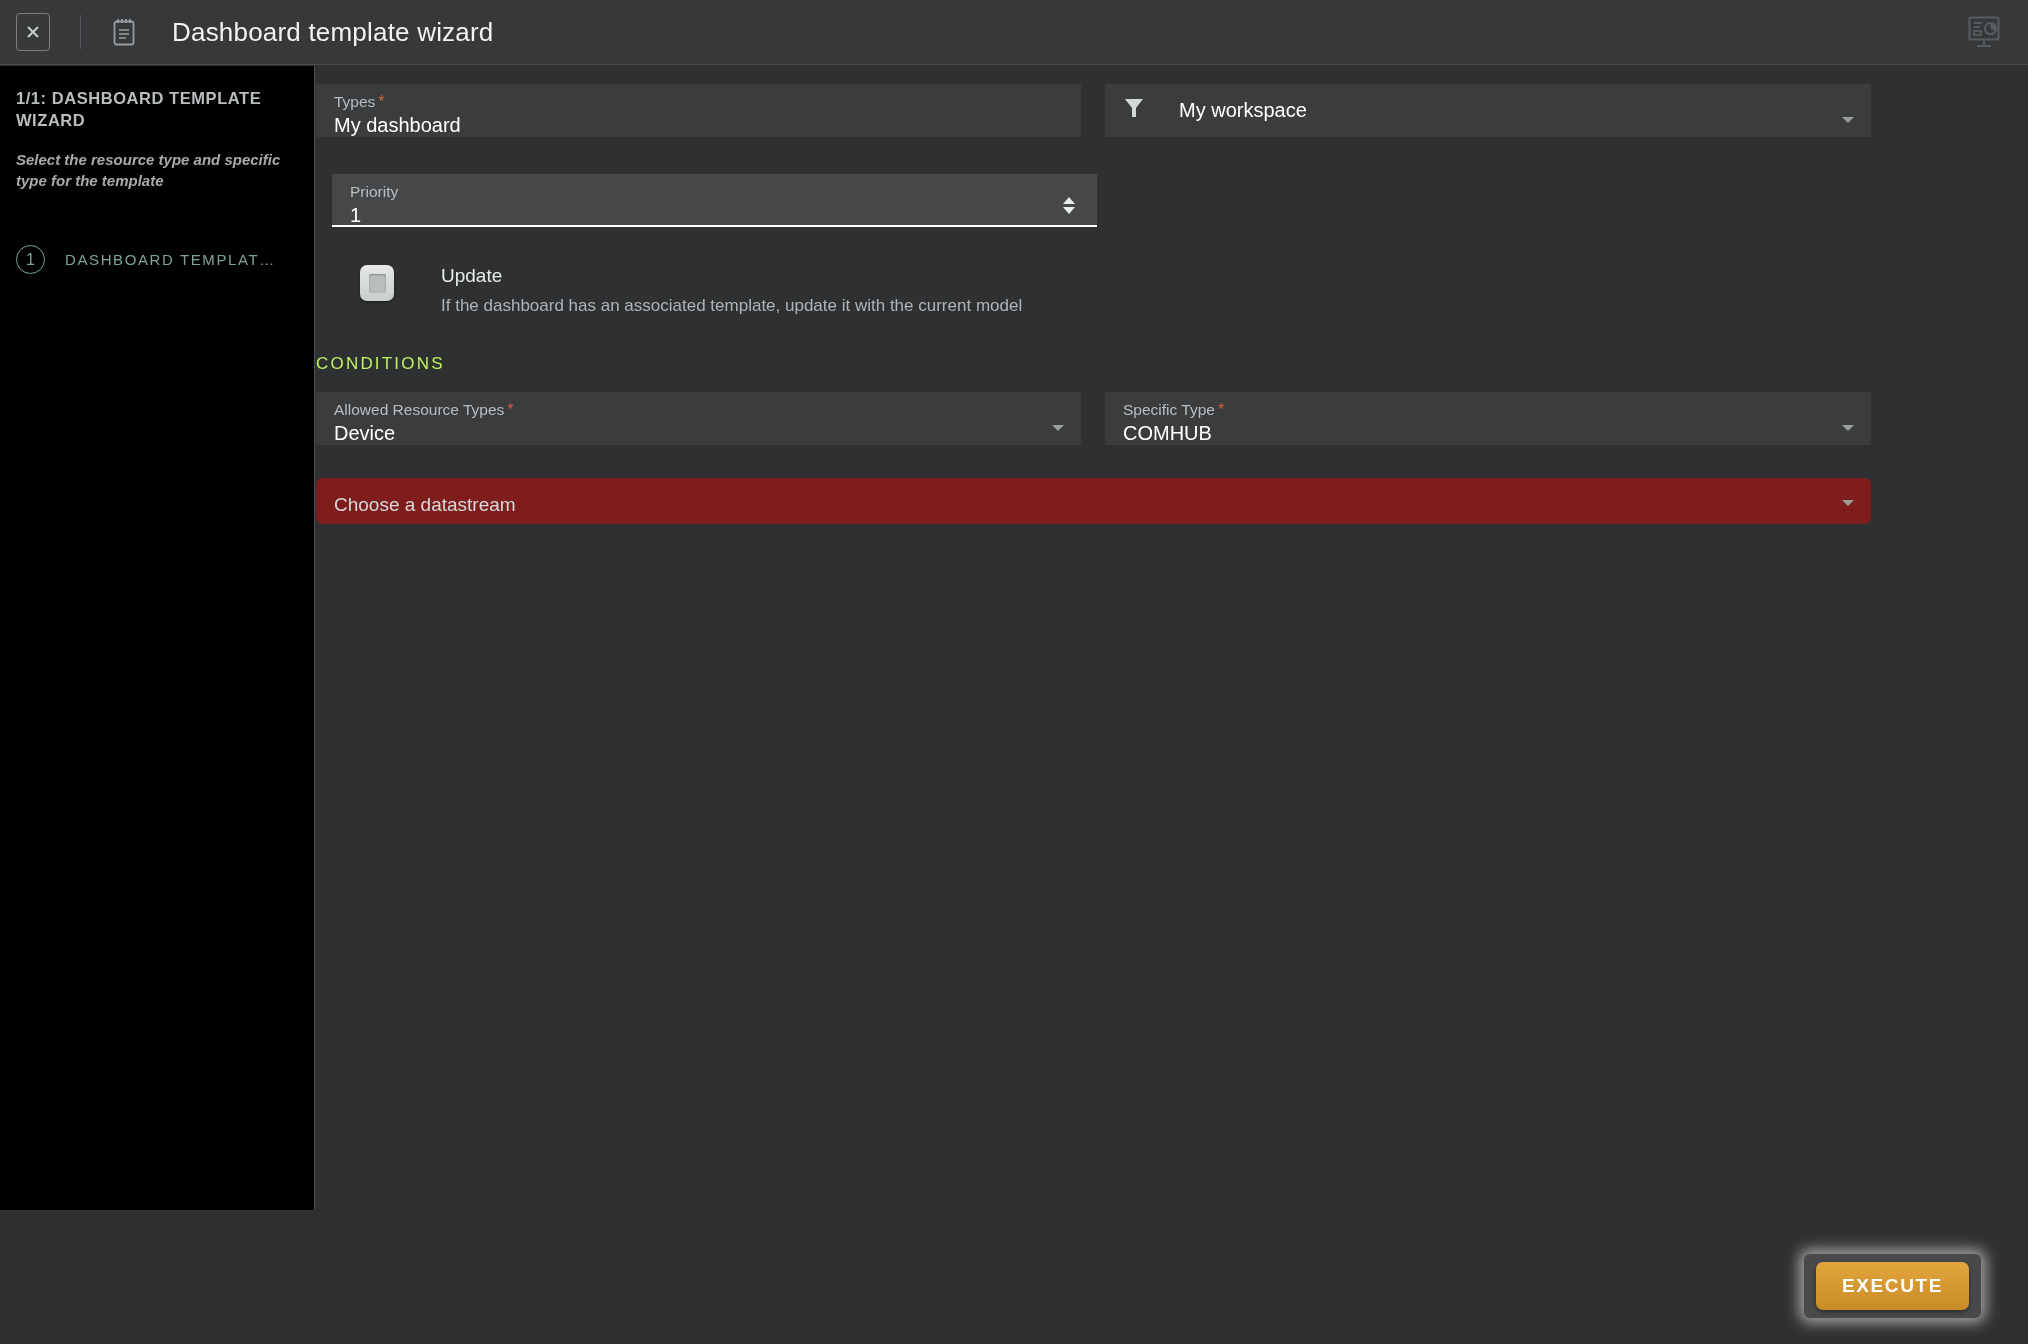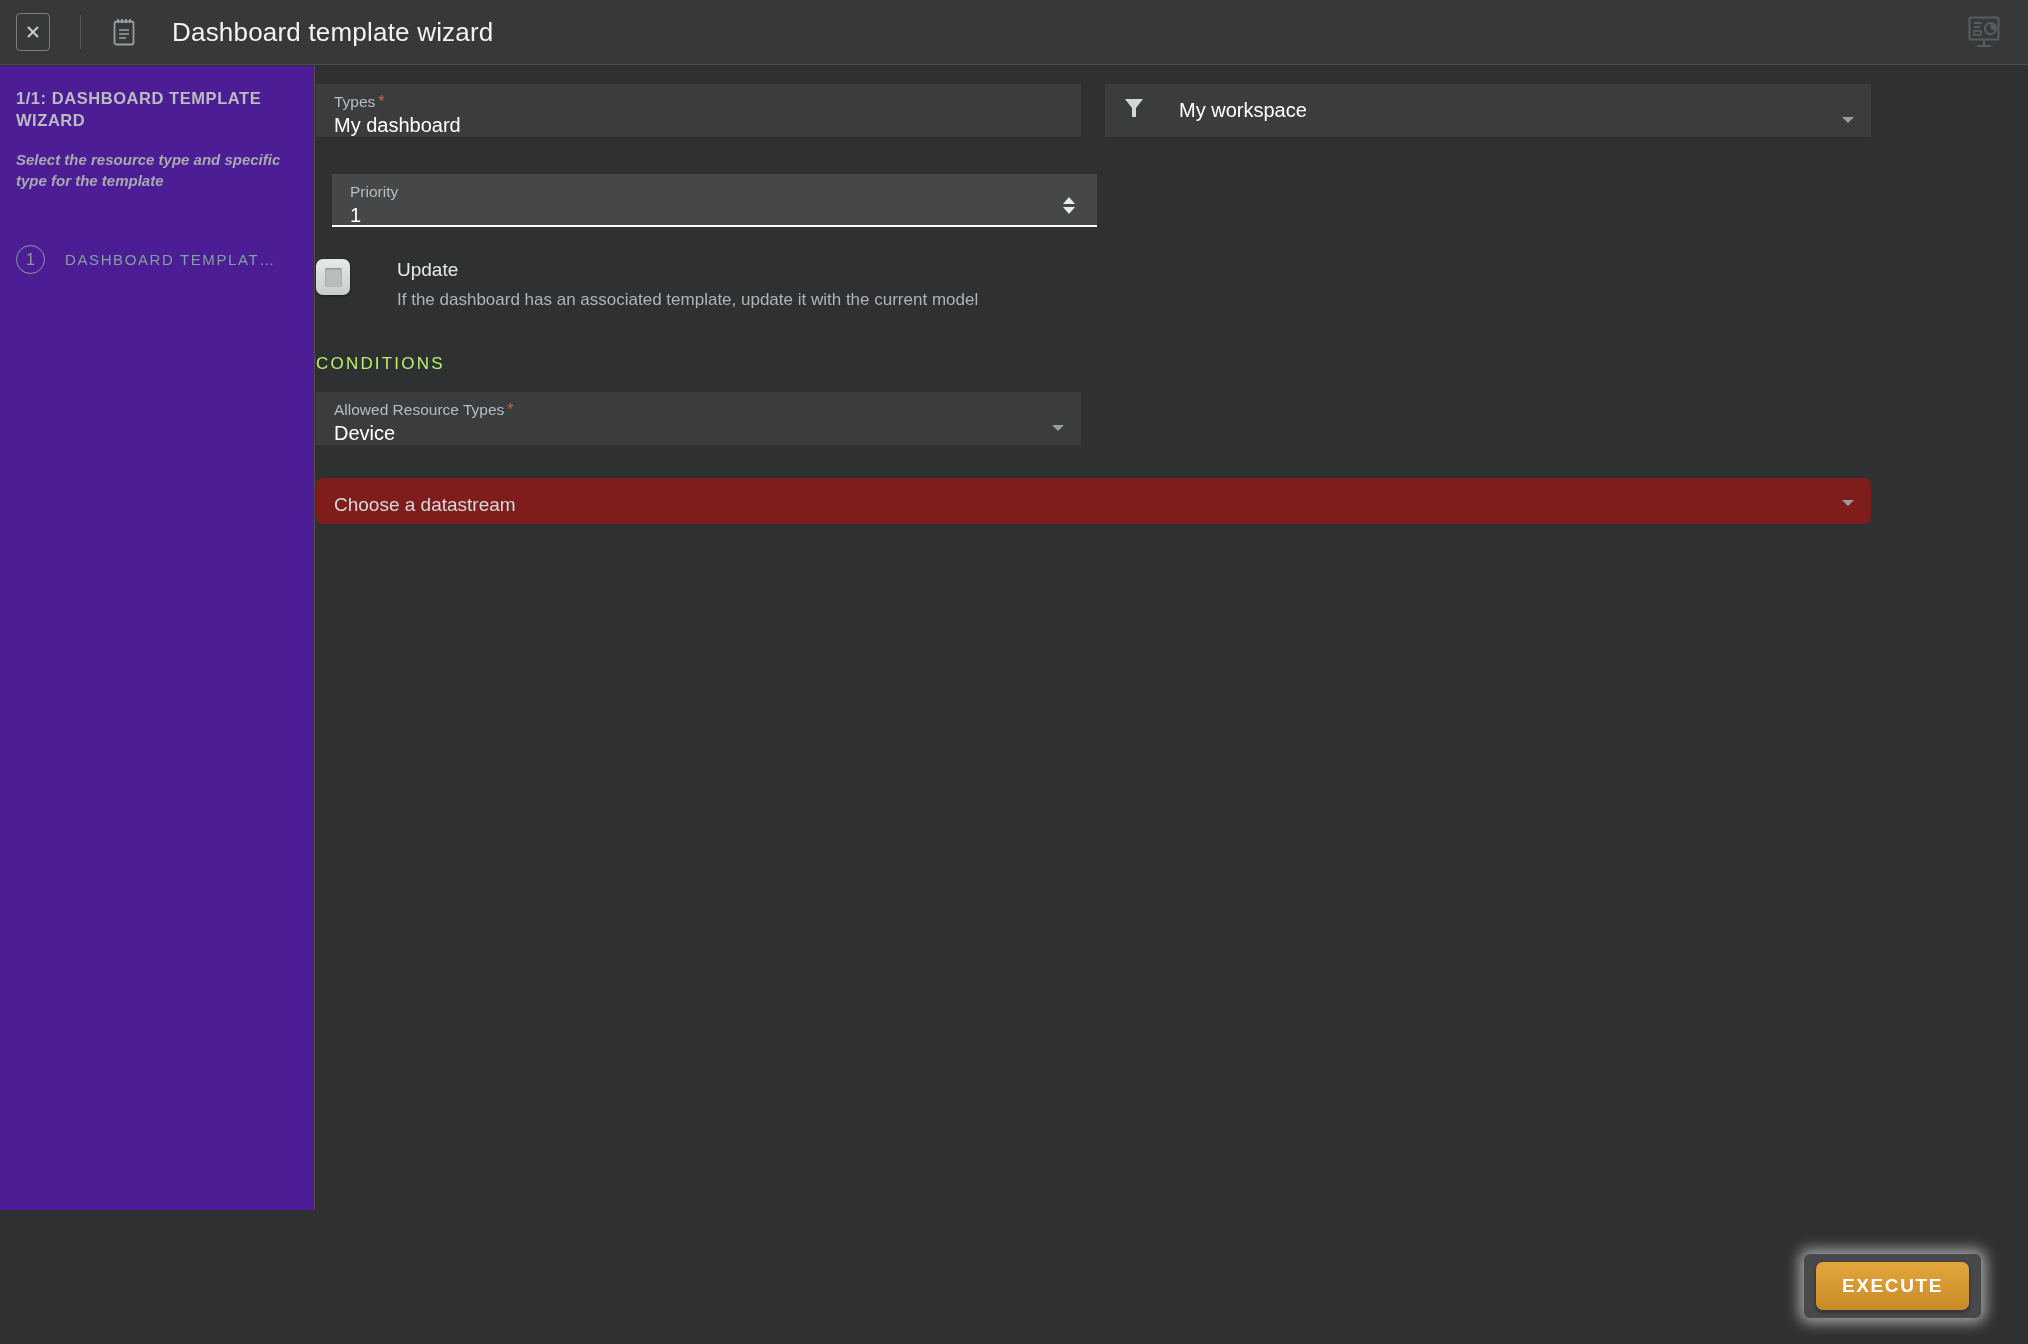--- a/index.html
+++ b/index.html
@@ -37,21 +37,21 @@
   }
   .topbar-right {
     position: absolute; right: 22px; top: 50%; transform: translateY(-50%);
     display: flex; align-items: center; cursor: pointer;
   }
 
   
   .sidebar {
     position: absolute; left: 0; top: 66px; width: 315px; height: 1144px;
     border-right: 1px solid #4d4f51;
-    background: #4c1d95;
+    background: #000000;
     padding: 22px 20px 0 16px;
   }
   .wiz-step-title {
     font-size: 16.5px; font-weight: bold; color: #b8bdbf;
     letter-spacing: 0.55px; line-height: 1.32;
     text-transform: uppercase;
   }
   .wiz-step-desc {
     margin-top: 17px;
     font-size: 15px; font-style: italic; color: #a7abad;
@@ -110,21 +110,21 @@
     border-left: 6px solid transparent;
     border-right: 6px solid transparent;
   }
   .spin-up { border-bottom: 7px solid #e9ecec; }
   .spin-dn { border-top: 7px solid #e9ecec; }
 
   .funnel { margin-right: 34px; flex: 0 0 auto; }
   .value-row { display: flex; align-items: center; margin-top: 3px; }
 
   
-  .chk-row { position: absolute; left: 0px; top: 193px; display: flex; align-items: flex-start; }
+  .chk-row { position: absolute; left: 0px; top: 199px; display: flex; align-items: flex-start; padding-left: 44px; }
   .checkbox {
     width: 34px; height: 36px; border-radius: 7px;
     background: linear-gradient(180deg, #e6e8e9 0%, #c9cdce 100%);
     box-shadow: 0 1px 3px rgba(0,0,0,.45);
     display: flex; align-items: center; justify-content: center;
     cursor: pointer; flex: 0 0 auto;
   }
   .checkbox-inner {
     width: 17px; height: 19px; border-radius: 2px;
     background: #b9bdbe;
@@ -247,20 +247,25 @@
   </div>
 
   <div class="section-head">CONDITIONS</div>
 
   <div class="field" style="left:0px; top:326px; width:765px; height:53px;">
     <div class="field-label"><span>Allowed Resource Types</span><span class="req">*</span></div>
     <div class="field-value">Device</div>
     <div class="caret"></div>
   </div>
 
+  <div class="field" style="left:789px; top:326px; width:766px; height:53px;">
+    <div class="field-label"><span>Specific Type</span><span class="req">*</span></div>
+    <div class="field-value">COMHUB</div>
+    <div class="caret"></div>
+  </div>
 
   <div class="rounded-field" style="left:0px; top:412px; width:1555px;">
     <div class="field-value">Choose a datastream</div>
     <div class="caret" style="bottom:18px;"></div>
   </div>
 
 </div>
 
 <div class="exec-wrap">
   <button class="exec-btn">EXECUTE</button>

